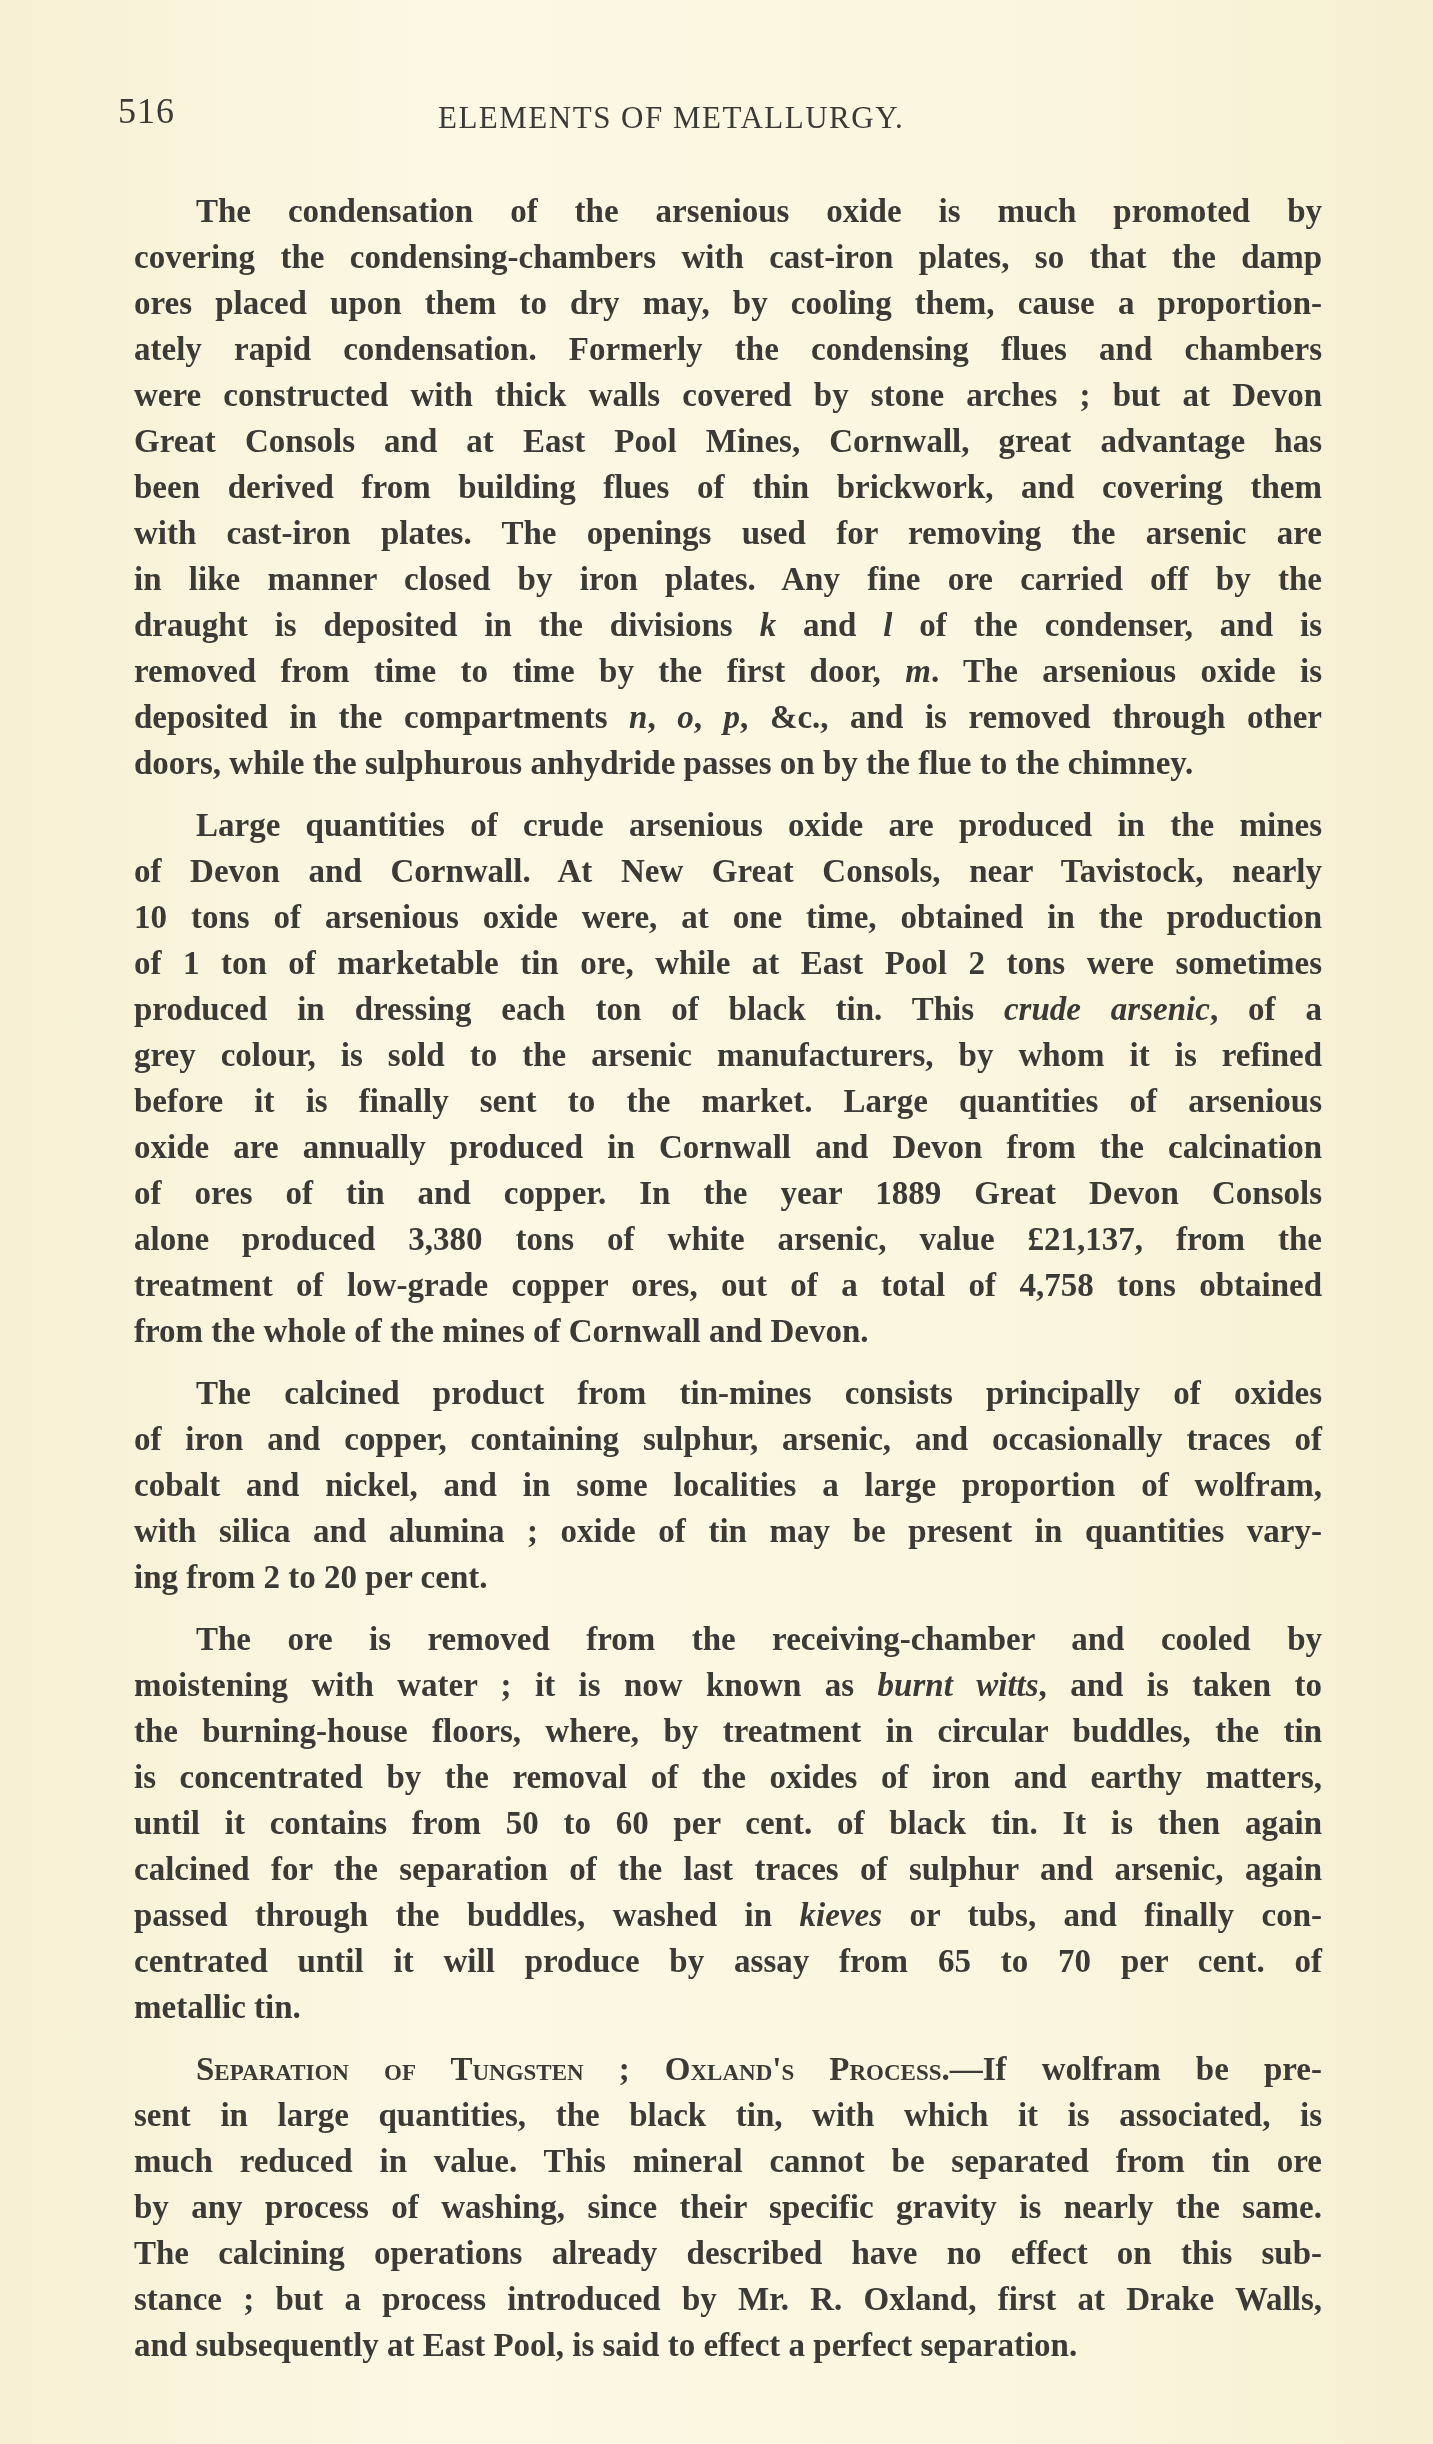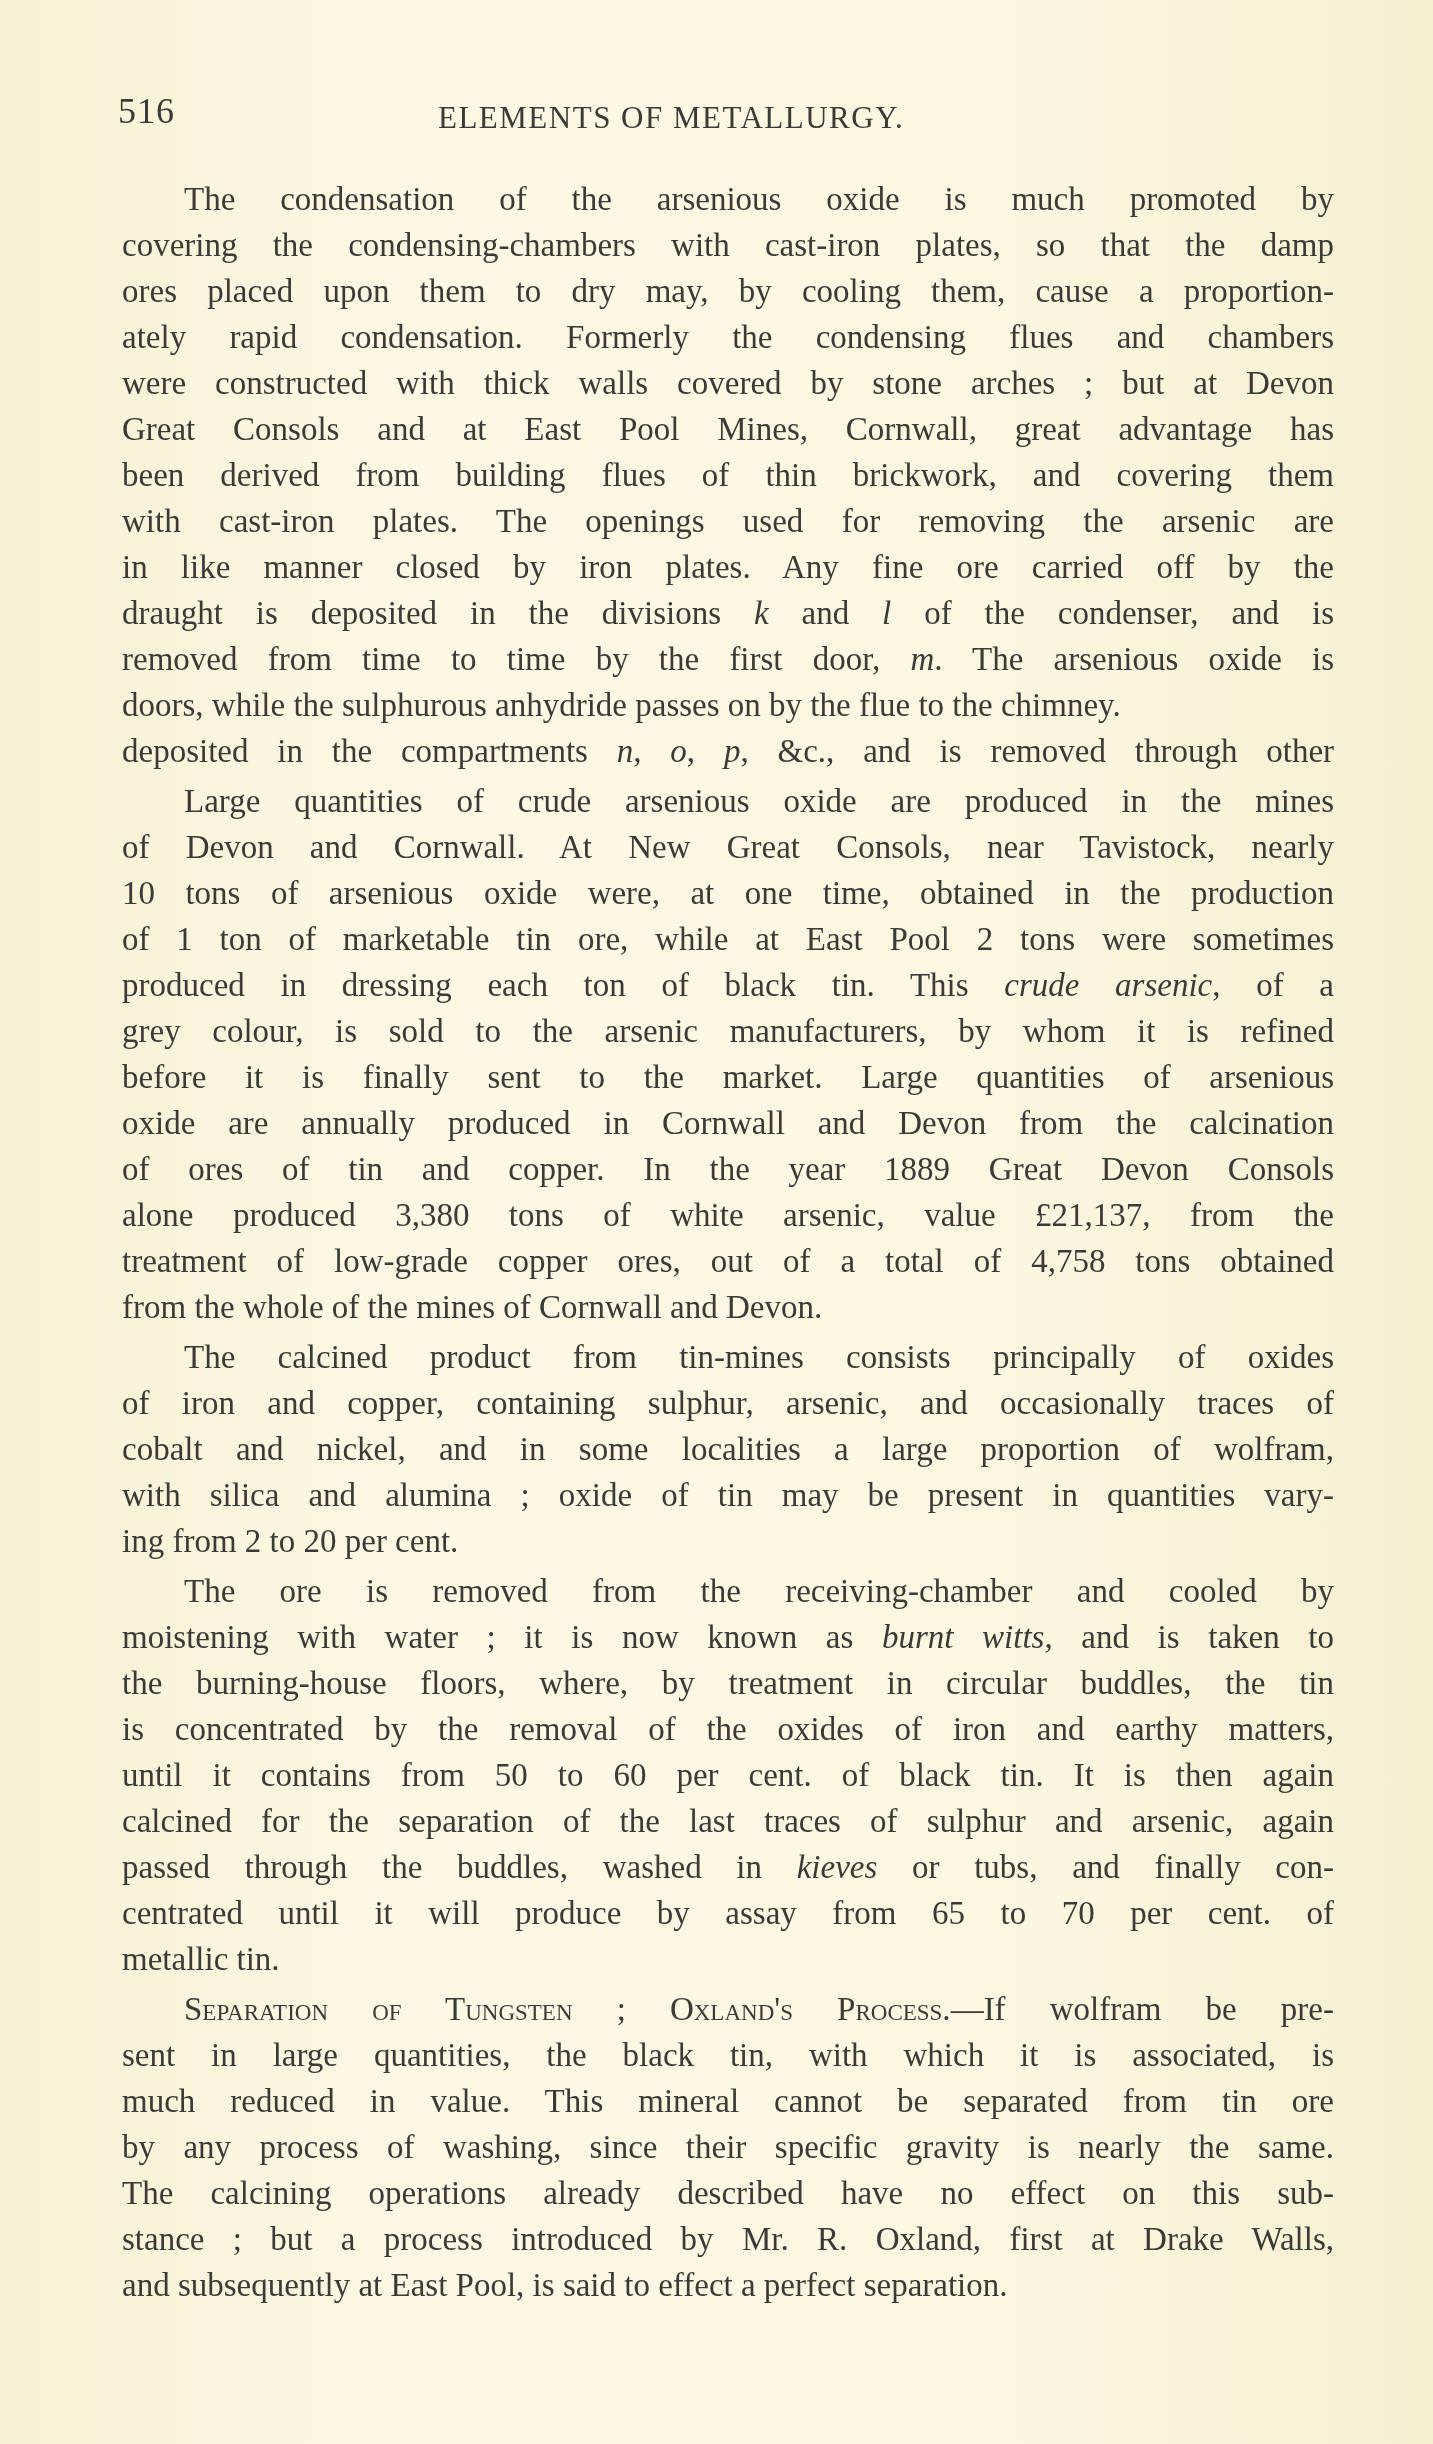--- a/index.html
+++ b/index.html
@@ -22,21 +22,21 @@
   .body { position: absolute; top: 172px; left: 0; width: 1220px; }
   .line {
     height: 46px; line-height: 46px;
     font-size: 33px;
     white-space: nowrap;
     text-align: justify; text-align-last: justify;
     transform-origin: left center;
   }
   .line.last { text-align-last: left; }
   .line.indent { padding-left: 62px; }
-  .para { margin: 4px; }
+  .para { margin: 16px; font-weight: bold; }
   .sc { font-variant: small-caps; }
   i { font-style: italic; }
 </style>
 </head>
 <body>
 
 <div class="page">
   <div class="header">
     <span class="page-num">516</span>
     <span class="running-title">ELEMENTS OF METALLURGY.</span>
@@ -47,22 +47,22 @@
         <div class="line">covering the condensing-chambers with cast-iron plates, so that the damp</div>
         <div class="line">ores placed upon them to dry may, by cooling them, cause a proportion-</div>
         <div class="line">ately rapid condensation.  Formerly the condensing flues and chambers</div>
         <div class="line">were constructed with thick walls covered by stone arches ; but at Devon</div>
         <div class="line">Great Consols and at East Pool Mines, Cornwall, great advantage has</div>
         <div class="line">been derived from building flues of thin brickwork, and covering them</div>
         <div class="line">with cast-iron plates.  The openings used for removing the arsenic are</div>
         <div class="line">in like manner closed by iron plates.  Any fine ore carried off by the</div>
         <div class="line">draught is deposited in the divisions <i>k</i> and <i>l</i> of the condenser, and is</div>
         <div class="line">removed from time to time by the first door, <i>m</i>.  The arsenious oxide is</div>
+        <div class="line">deposited in the compartments <i>n</i>, <i>o</i>, <i>p</i>, &amp;c., and is removed through other</div>
         <div class="line last">doors, while the sulphurous anhydride passes on by the flue to the chimney.</div>
-        <div class="line">deposited in the compartments <i>n</i>, <i>o</i>, <i>p</i>, &amp;c., and is removed through other</div>
       </div>
       <div class="para">
         <div class="line indent">Large quantities of crude arsenious oxide are produced in the mines</div>
         <div class="line">of Devon and Cornwall.  At New Great Consols, near Tavistock, nearly</div>
         <div class="line">10 tons of arsenious oxide were, at one time, obtained in the production</div>
         <div class="line">of 1 ton of marketable tin ore, while at East Pool 2 tons were sometimes</div>
         <div class="line">produced in dressing each ton of black tin.  This <i>crude arsenic</i>, of a</div>
         <div class="line">grey colour, is sold to the arsenic manufacturers, by whom it is refined</div>
         <div class="line">before it is finally sent to the market.  Large quantities of arsenious</div>
         <div class="line">oxide are annually produced in Cornwall and Devon from the calcination</div>

